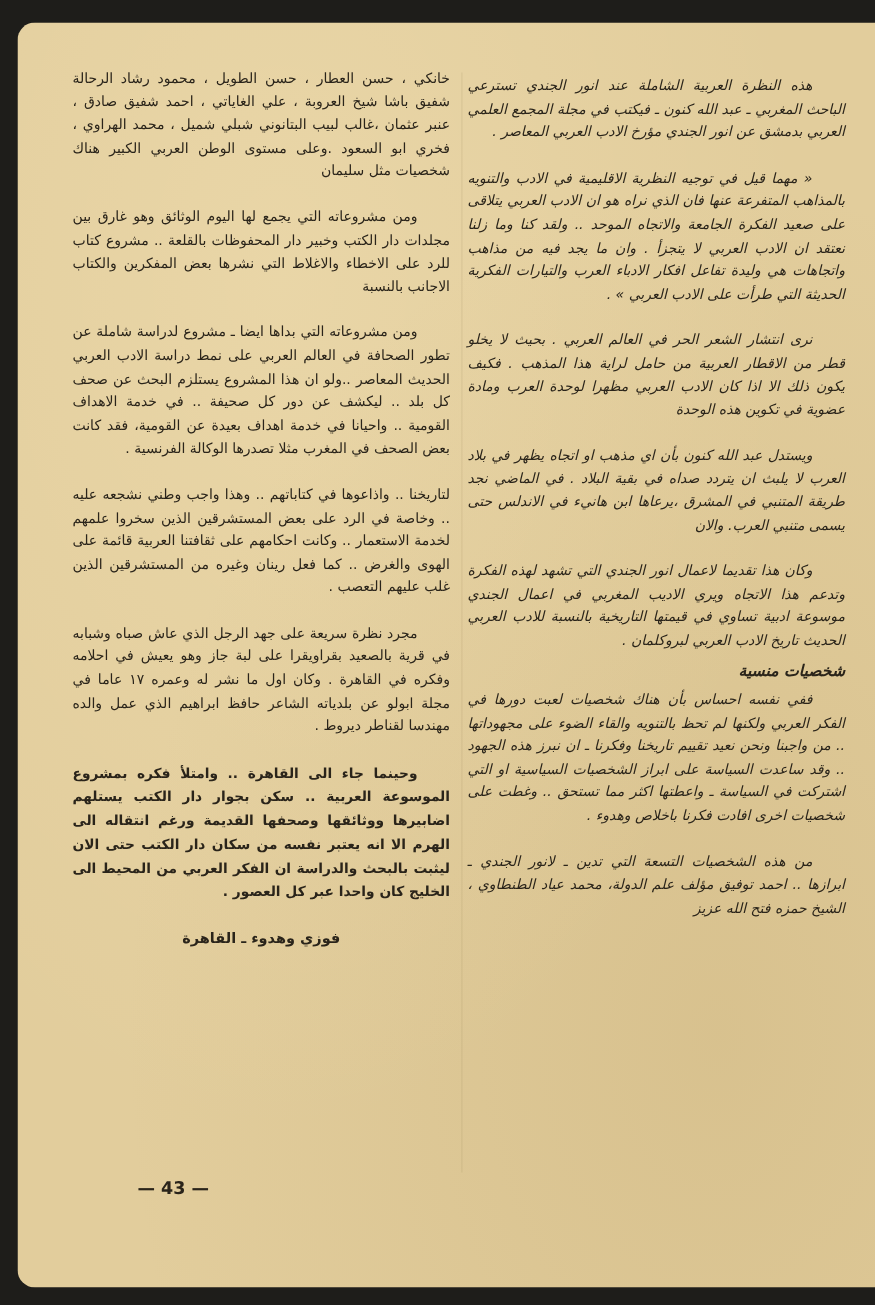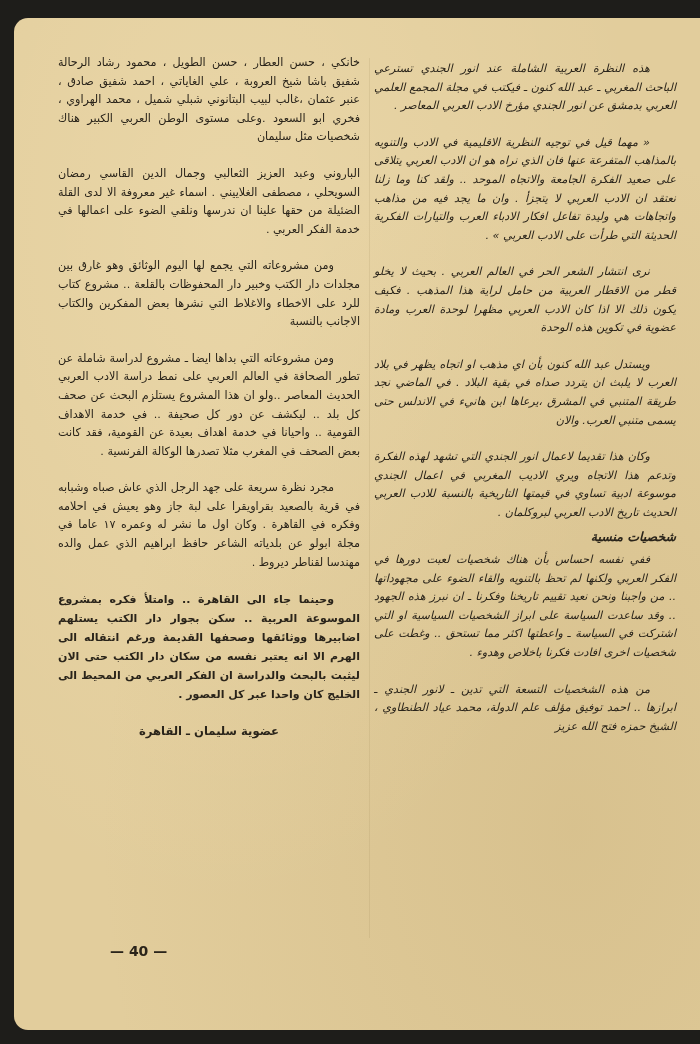--- a/index.html
+++ b/index.html
@@ -29,22 +29,22 @@
     <p>نرى انتشار الشعر الحر في العالم العربي . بحيث لا يخلو قطر من الاقطار العربية من حامل لراية هذا المذهب . فكيف يكون ذلك الا اذا كان الادب العربي مظهرا لوحدة العرب ومادة عضوية في تكوين هذه الوحدة</p>
     <p>ويستدل عبد الله كنون بأن اي مذهب او اتجاه يظهر في بلاد العرب لا يلبث ان يتردد صداه في بقية البلاد . في الماضي نجد طريقة المتنبي في المشرق ،يرعاها ابن هانيء في الاندلس حتى يسمى متنبي العرب. والان</p>
     <p style="margin-bottom:6px">وكان هذا تقديما لاعمال انور الجندي التي تشهد لهذه الفكرة وتدعم هذا الاتجاه ويري الاديب المغربي في اعمال الجندي موسوعة ادبية تساوي في قيمتها التاريخية بالنسبة للادب العربي الحديث تاريخ الادب العربي لبروكلمان .</p>
     <div class="heading">شخصيات منسية</div>
     <p>ففي نفسه احساس بأن هناك شخصيات لعبت دورها في الفكر العربي ولكنها لم تحظ بالتنويه والقاء الضوء على مجهوداتها .. من واجبنا ونحن نعيد تقييم تاريخنا وفكرنا ـ ان نبرز هذه الجهود .. وقد ساعدت السياسة على ابراز الشخصيات السياسية او التي اشتركت في السياسة ـ واعطتها اكثر مما تستحق .. وغطت على شخصيات اخرى افادت فكرنا باخلاص وهدوء .</p>
     <p>من هذه الشخصيات التسعة التي تدين ـ لانور الجندي ـ ابرازها .. احمد توفيق مؤلف علم الدولة، محمد عياد الطنطاوي ، الشيخ حمزه فتح الله عزيز</p>
   </div>
 
   <div class="col col-left">
     <p class="noindent">خانكي ، حسن العطار ، حسن الطويل ، محمود رشاد الرحالة شفيق باشا شيخ العروبة ، علي الغاياتي ، احمد شفيق صادق ، عنبر عثمان ،غالب لبيب البتانوني شبلي شميل ، محمد الهراوي ، فخري ابو السعود .وعلى مستوى الوطن العربي الكبير هناك شخصيات مثل سليمان</p>
-    <p class="noindent">الباروني وعبد العزيز الثعالبي وجمال الدين القاسي رمضان السويحلي ، مصطفى الغلاييني . اسماء غير معروفة الا لدى القلة الضئيلة من حقها علينا ان ندرسها ونلقي الضوء على اعمالها في خدمة الفكر العربي .</p>
     <p>ومن مشروعاته التي يجمع لها اليوم الوثائق وهو غارق بين مجلدات دار الكتب وخبير دار المحفوظات بالقلعة .. مشروع كتاب للرد على الاخطاء والاغلاط التي نشرها بعض المفكرين والكتاب الاجانب بالنسبة</p>
     <p>ومن مشروعاته التي بداها ايضا ـ مشروع لدراسة شاملة عن تطور الصحافة في العالم العربي على نمط دراسة الادب العربي الحديث المعاصر ..ولو ان هذا المشروع يستلزم البحث عن صحف كل بلد .. ليكشف عن دور كل صحيفة .. في خدمة الاهداف القومية .. واحيانا في خدمة اهداف بعيدة عن القومية، فقد كانت بعض الصحف في المغرب مثلا تصدرها الوكالة الفرنسية .</p>
+    <p class="noindent">لتاريخنا .. واذاعوها في كتاباتهم .. وهذا واجب وطني نشجعه عليه .. وخاصة في الرد على بعض المستشرقين الذين سخروا علمهم لخدمة الاستعمار .. وكانت احكامهم على ثقافتنا العربية قائمة على الهوى والغرض .. كما فعل رينان وغيره من المستشرقين الذين غلب عليهم التعصب .</p>
     <p>مجرد نظرة سريعة على جهد الرجل الذي عاش صباه وشبابه في قرية بالصعيد بقراويقرا على لبة جاز وهو يعيش في احلامه وفكره في القاهرة . وكان اول ما نشر له وعمره ١٧ عاما في مجلة ابولو عن بلدياته الشاعر حافظ ابراهيم الذي عمل والده مهندسا لقناطر ديروط .</p>
     <p class="bold-p">وحينما جاء الى القاهرة .. وامتلأ فكره بمشروع الموسوعة العربية .. سكن بجوار دار الكتب يستلهم اضابيرها ووثائقها وصحفها القديمة ورغم انتقاله الى الهرم الا انه يعتبر نفسه من سكان دار الكتب حتى الان ليثبت بالبحث والدراسة ان الفكر العربي من المحيط الى الخليج كان واحدا عبر كل العصور .</p>
-    <div class="signature">عضوية سليمان ـ القاهرة</div>
+    <div class="signature">فوزي وهدوء ـ القاهرة</div>
   </div>
 
-  <div class="pagenum">— 40 —</div>
+  <div class="pagenum">— 43 —</div>
 </div>
 
 </body></html>

